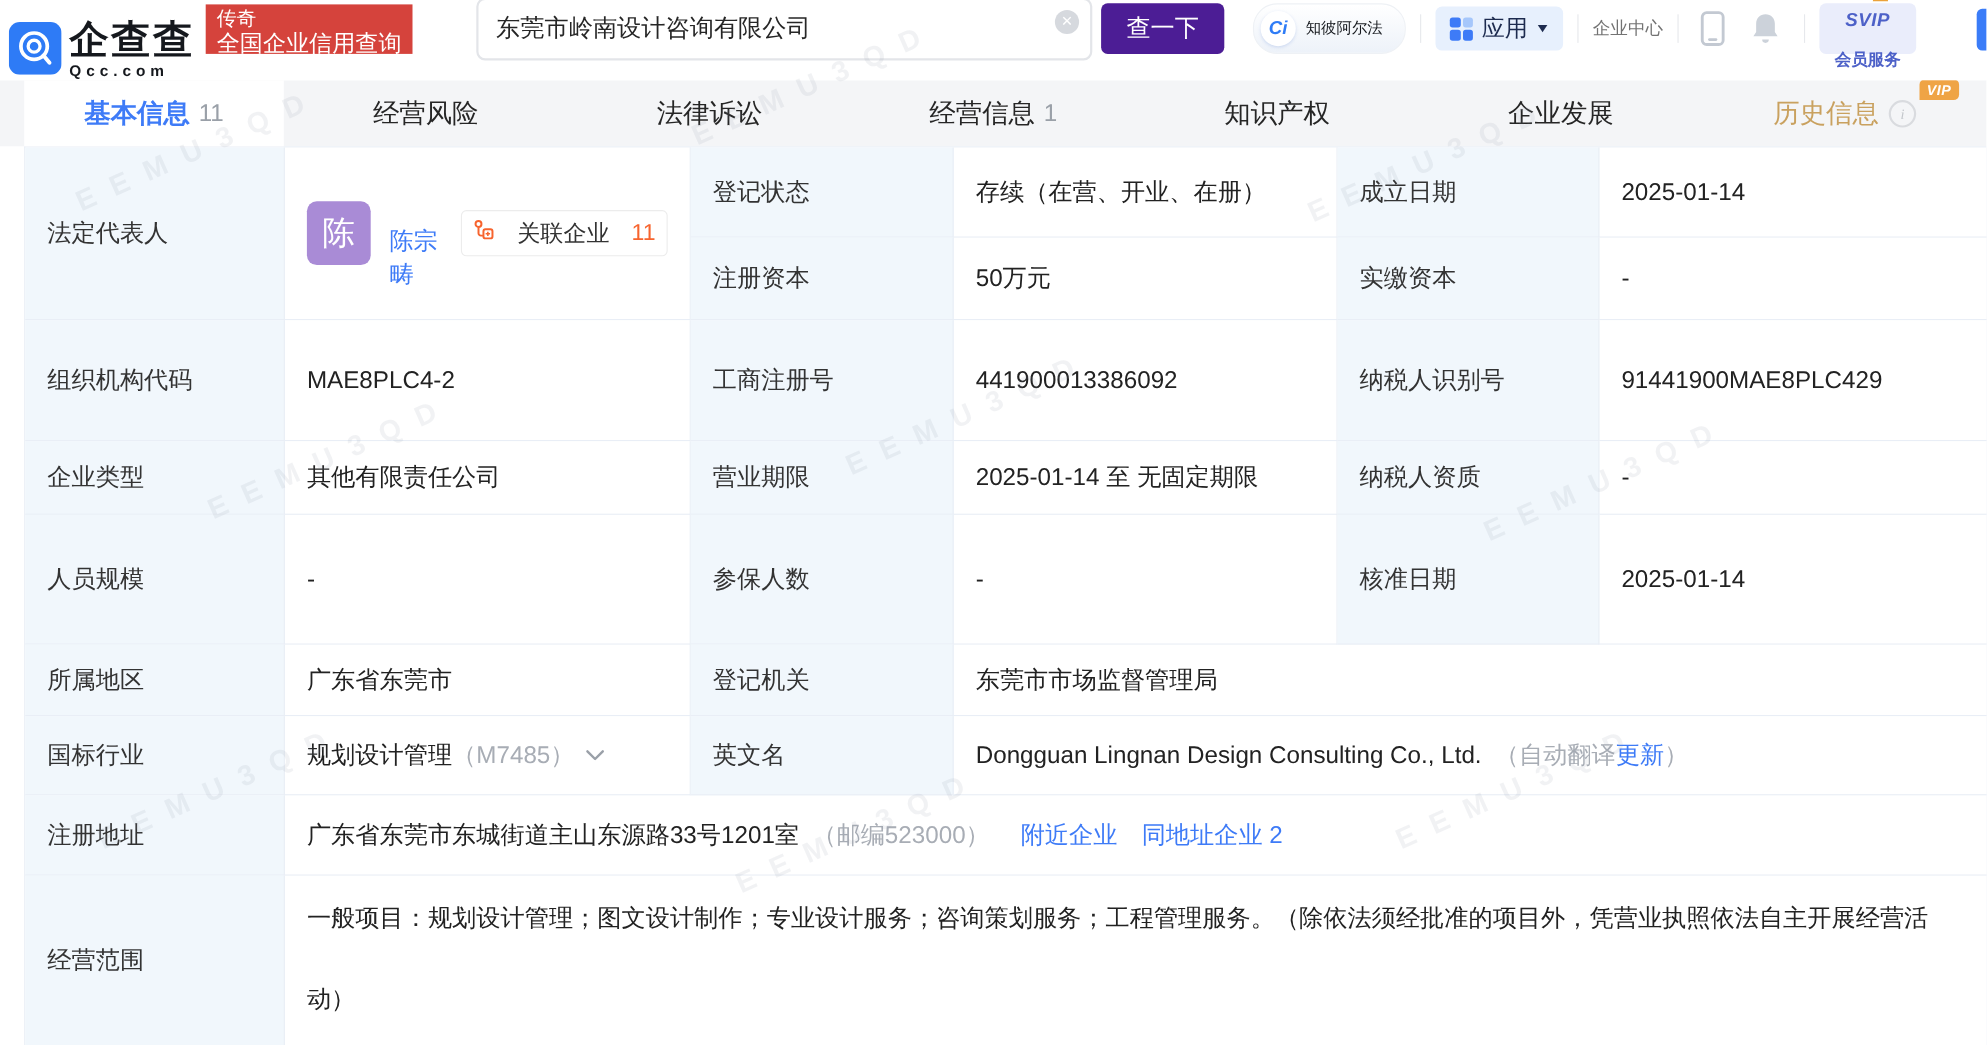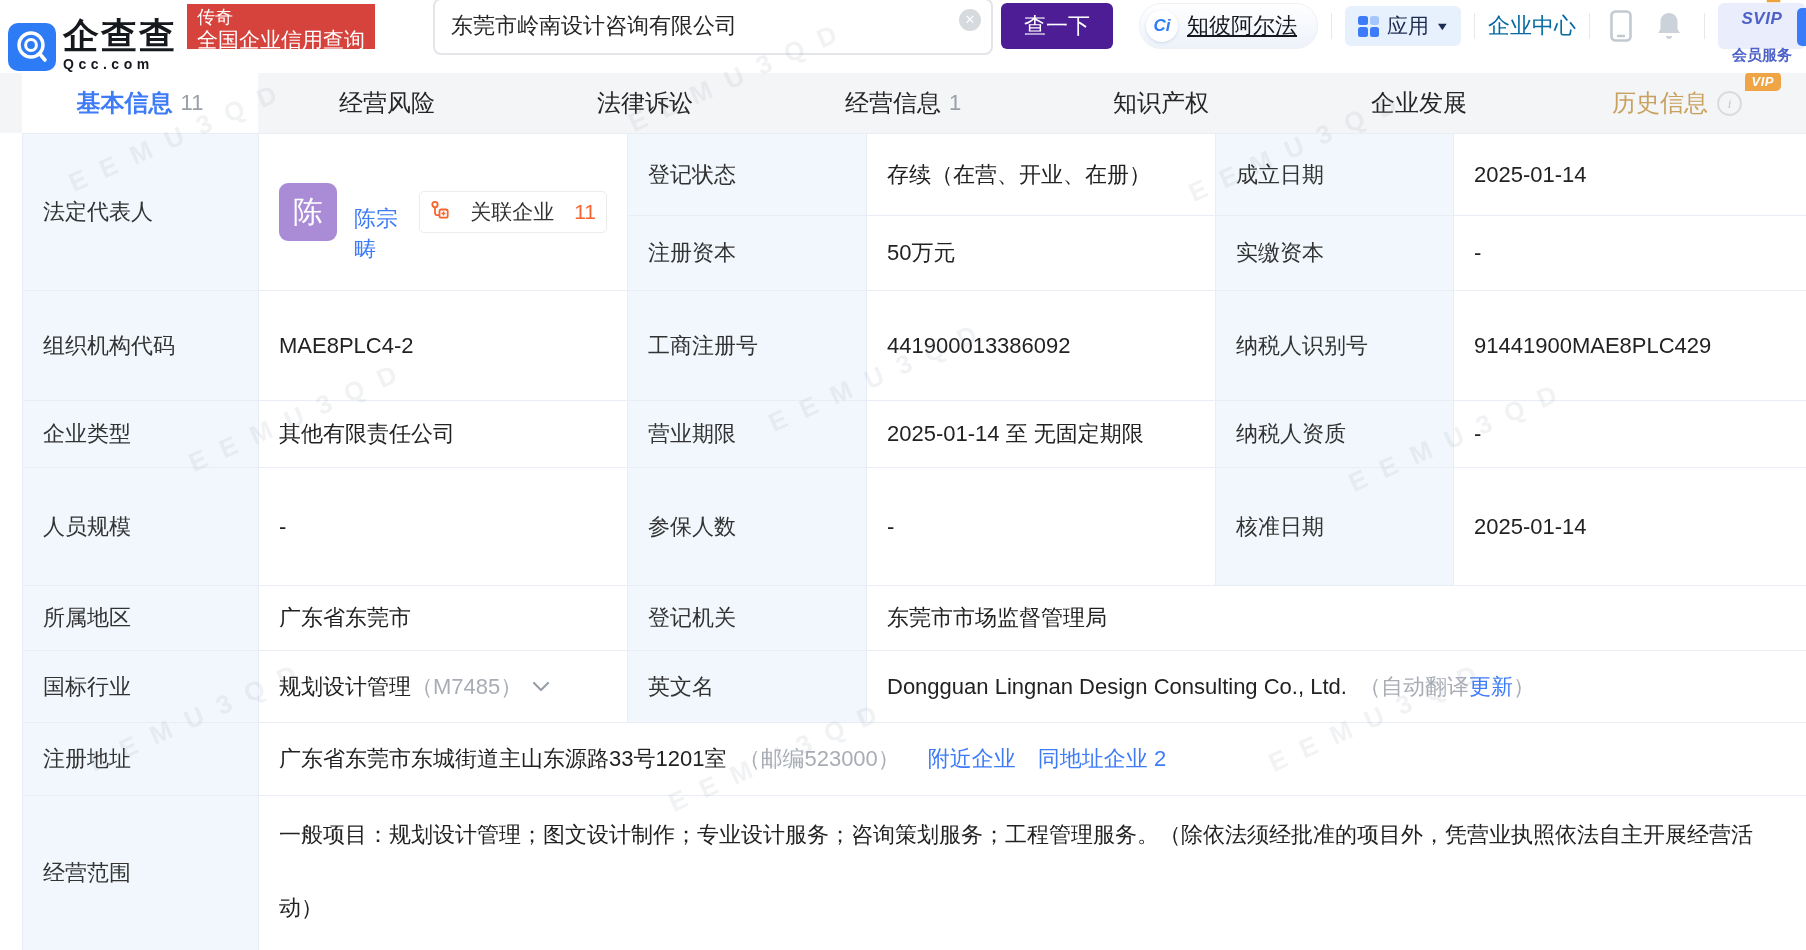--- a/index.html
+++ b/index.html
@@ -7,49 +7,49 @@
     width:1806px;height:950px;overflow:hidden;background:#fff;
     font-family:"Liberation Sans","DejaVu Sans",sans-serif;color:#333;position:relative;
   }
   
   .wm-layer{position:absolute;inset:0;pointer-events:none;z-index:40;overflow:hidden;}
   .wm{position:absolute;transform:rotate(-24deg);font-size:26px;letter-spacing:16px;
       color:rgba(140,152,168,0.12);white-space:nowrap;font-weight:600;}
   
   .topbar{position:relative;height:73px;background:#fff;z-index:5;}
   .topbar-inner{display:flex;align-items:center;height:52px;padding-left:8px;}
-  .logo{display:flex;align-items:flex-end;cursor:pointer;margin-top:36px;}
+  .logo{display:flex;align-items:center;cursor:pointer;margin-top:36px;}
   .logo-mark{width:48px;height:48px;flex:0 0 auto;}
   .logo-text{margin-left:7px;line-height:1;}
   .brand-name{font-size:36px;font-weight:700;color:#15181d;letter-spacing:2px;}
   .brand-domain{font-size:14px;font-weight:700;color:#15181d;letter-spacing:4.5px;margin-top:3px;}
   .slogan{margin-left:10px;background:#d5433c;color:#fff;padding:3px 10px 4px;height:45px;box-sizing:border-box;}
   .slogan-l1{font-size:18px;line-height:21px;}
   .slogan-l2{font-size:21px;line-height:23px;}
   .searchbox{position:relative;margin-left:58px;}
   .search-input{width:560px;height:57px;box-sizing:border-box;border:2px solid #e3e5e9;border-radius:8px;
       padding:0 46px 0 16px;font-size:22px;color:#262626;outline:none;font-family:inherit;}
   .clear-btn{position:absolute;right:12px;top:11px;width:22px;height:22px;border-radius:50%;
       background:#d6d9de;color:#fff;font-size:13px;line-height:22px;text-align:center;cursor:pointer;}
   .search-btn{margin-left:8px;width:112px;height:46px;background:#4c1d95;color:#fff;border:none;
       border-radius:6px;font-size:22px;cursor:pointer;font-family:inherit;}
   .zhibi{margin-left:26px;height:44px;border-radius:22px;display:flex;align-items:center;gap:9px;
       padding:0 20px 0 6px;background:linear-gradient(180deg,#ffffff,#edf2f9);border:1px solid #eef1f5;cursor:pointer;}
   .ci-badge{width:32px;height:32px;border-radius:50%;background:#fff;box-shadow:0 1px 3px rgba(40,90,200,.18);
       color:#2f7cf6;font-weight:800;font-style:italic;font-size:17px;display:flex;align-items:center;justify-content:center;}
-  .zhibi-label{font-size:22px;color:#15181d;font-weight:500;text-decoration:underline;}
+  .zhibi-label{font-size:14px;color:#15181d;font-weight:500;}
   .vdiv{width:1px;height:26px;background:#e6e8ec;margin:0 13px;}
   .apps{height:40px;border-radius:6px;background:#e7f0fd;display:flex;align-items:center;gap:8px;
       padding:0 13px;cursor:pointer;}
   .grid-icon{width:21px;height:21px;display:grid;grid-template-columns:1fr 1fr;gap:2px;}
   .grid-icon i{border-radius:2.5px;background:#3e7bf7;}
   .grid-icon i.lite{background:#a6c7fb;}
   .apps-label{font-size:21px;color:#1d2b4f;font-weight:500;}
   .caret{font-size:11px;color:#1d2b4f;transform:scaleX(1.35);}
-  .ent-center{font-size:22px;color:#0369a1;cursor:pointer;white-space:nowrap;}
+  .ent-center{font-size:16px;color:#737373;cursor:pointer;white-space:nowrap;}
   .icon-btn{display:flex;align-items:center;cursor:pointer;}
   .svip{width:88px;height:46px;border-radius:6px;background:#eaedfb;display:flex;flex-direction:column;
       align-items:center;justify-content:center;cursor:pointer;line-height:1;}
   .svip-top{display:flex;align-items:flex-end;gap:3px;flex-direction:column;}
   .svip-word{font-size:17px;font-weight:800;font-style:italic;color:#4d61c8;letter-spacing:.5px;}
   .svip-sub{font-size:15px;color:#4d61c8;margin-top:20px;font-weight:600;text-align:right;}
   .edge-widget{position:absolute;right:0;top:8px;width:9px;height:38px;background:#3a7cf8;border-radius:5px 0 0 5px;cursor:pointer;}
   
   .tabbar{display:flex;height:60px;background:#f4f5f7;align-items:stretch;}
   .tab-spacer{width:22px;}

